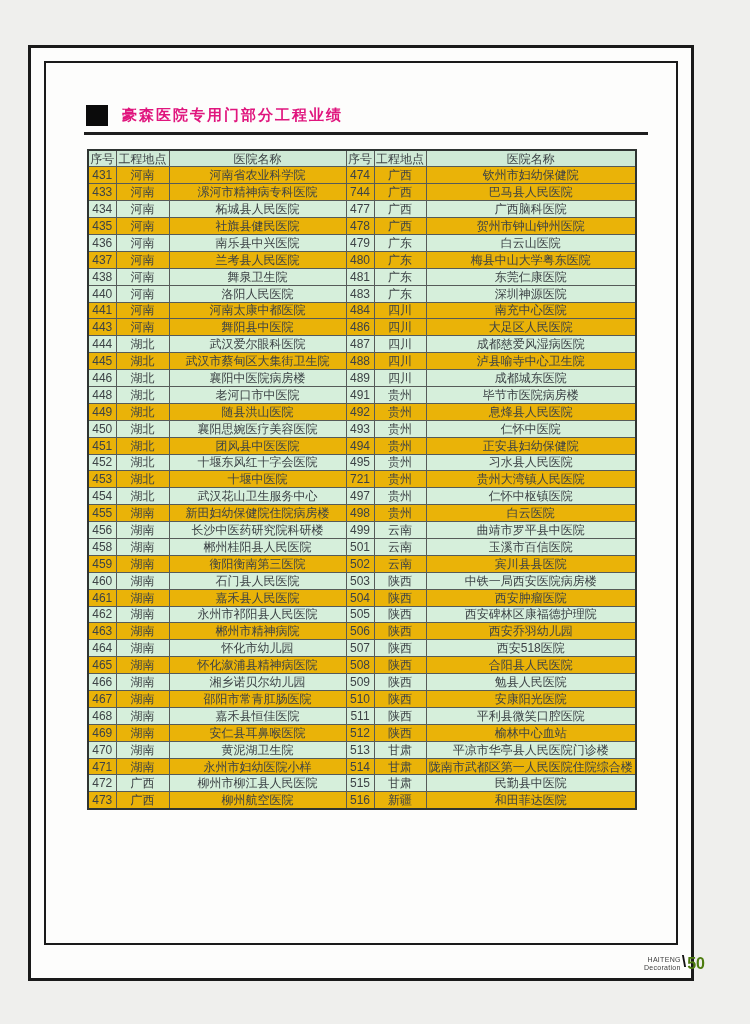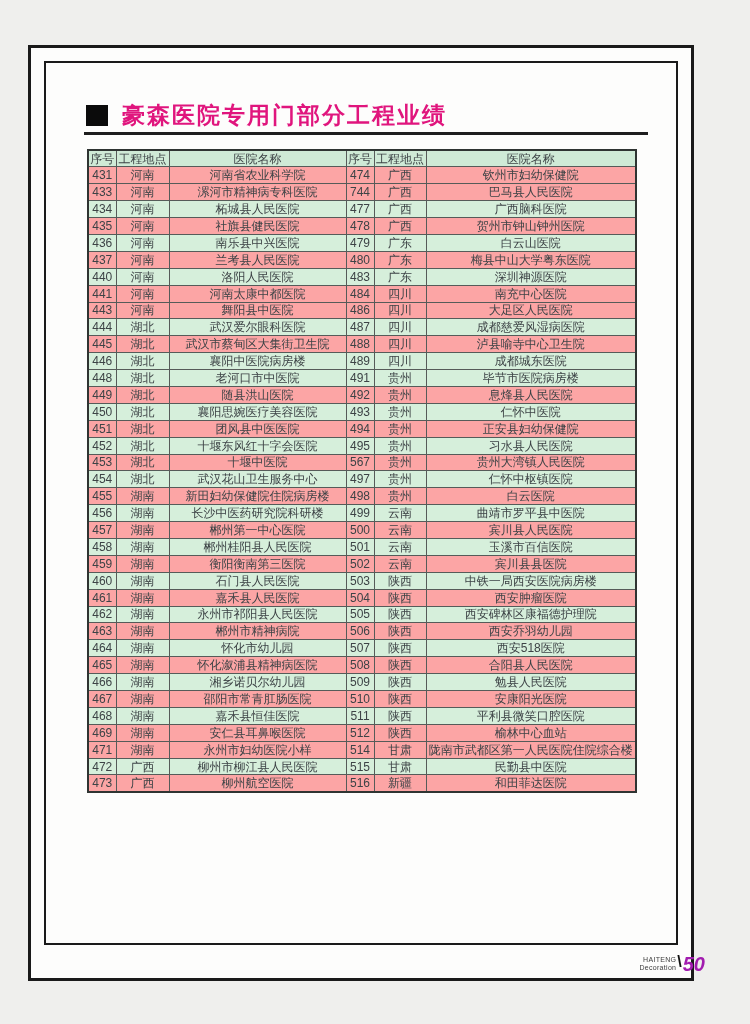--- a/index.html
+++ b/index.html
@@ -27,32 +27,32 @@
     border:2px solid var(--frame);background:transparent;
   }
   .title-block{
     position:absolute;left:86px;top:101px;height:28px;
     display:flex;align-items:center;gap:14px;
   }
   .bullet{
     width:22px;height:21px;background:#0b0b0b;display:inline-block;flex:0 0 auto;
   }
   .title{
-    margin:0;font-size:23px;line-height:26px;font-weight:bold;
+    margin:0;font-size:15px;line-height:26px;font-weight:bold;
     color:var(--accent);letter-spacing:2px;white-space:nowrap;
   }
   .title-rule{
     position:absolute;left:84px;top:132px;width:564px;height:3px;background:#1e1e1e;
   }
   table.projects{
     position:absolute;left:87px;top:149px;width:548px;
     border-collapse:collapse;table-layout:fixed;
     font-size:12px;color:var(--ink);
     border:2px solid #2f3432;
-    background:#fca5a5;
+    background:#eab308;
   }
   table.projects th, table.projects td{
     border:1px solid var(--cell-border);
     height:16.9px;padding:0 1px;
     text-align:center;vertical-align:middle;
     white-space:nowrap;overflow:hidden;
     font-weight:normal;line-height:1;
   }
   table.projects thead th{
     background:var(--header-bg);
@@ -66,21 +66,21 @@
     color:#2a2a2a;
   }
   .brand{
     display:flex;flex-direction:column;align-items:flex-end;
     font-size:7px;line-height:1.15;color:#3c3c3c;letter-spacing:0.3px;
   }
   .slash{
     font-size:16px;font-weight:bold;color:#111;transform:translateY(-2px);
   }
   .pagenum{
-    font-size:20px;font-weight:bold;font-style:italic;color:#a21caf;line-height:1;
+    font-size:16px;font-weight:bold;color:#4d7c0f;line-height:1;
   }
 </style>
 </head>
 <body>
 
 <div class="outer-frame"></div>
 <div class="inner-frame"></div>
 
 <div class="title-block">
   <span class="bullet"></span>
@@ -150,20 +150,28 @@
       </tr>
       <tr>
         <td>437</td>
         <td>河南</td>
         <td>兰考县人民医院</td>
         <td>480</td>
         <td>广东</td>
         <td>梅县中山大学粤东医院</td>
       </tr>
       <tr class="alt">
+        <td>438</td>
+        <td>河南</td>
+        <td>舞泉卫生院</td>
+        <td>481</td>
+        <td>广东</td>
+        <td>东莞仁康医院</td>
+      </tr>
+      <tr class="alt">
         <td>440</td>
         <td>河南</td>
         <td>洛阳人民医院</td>
         <td>483</td>
         <td>广东</td>
         <td>深圳神源医院</td>
       </tr>
       <tr>
         <td>441</td>
         <td>河南</td>
@@ -241,21 +249,21 @@
         <td>湖北</td>
         <td>十堰东风红十字会医院</td>
         <td>495</td>
         <td>贵州</td>
         <td>习水县人民医院</td>
       </tr>
       <tr>
         <td>453</td>
         <td>湖北</td>
         <td>十堰中医院</td>
-        <td>567</td>
+        <td>721</td>
         <td>贵州</td>
         <td>贵州大湾镇人民医院</td>
       </tr>
       <tr class="alt">
         <td>454</td>
         <td>湖北</td>
         <td>武汉花山卫生服务中心</td>
         <td>497</td>
         <td>贵州</td>
         <td>仁怀中枢镇医院</td>
@@ -269,28 +277,20 @@
         <td>白云医院</td>
       </tr>
       <tr class="alt">
         <td>456</td>
         <td>湖南</td>
         <td>长沙中医药研究院科研楼</td>
         <td>499</td>
         <td>云南</td>
         <td>曲靖市罗平县中医院</td>
       </tr>
-      <tr>
-        <td>457</td>
-        <td>湖南</td>
-        <td>郴州第一中心医院</td>
-        <td>500</td>
-        <td>云南</td>
-        <td>宾川县人民医院</td>
-      </tr>
       <tr class="alt">
         <td>458</td>
         <td>湖南</td>
         <td>郴州桂阳县人民医院</td>
         <td>501</td>
         <td>云南</td>
         <td>玉溪市百信医院</td>
       </tr>
       <tr>
         <td>459</td>
@@ -372,20 +372,28 @@
         <td>陕西</td>
         <td>平利县微笑口腔医院</td>
       </tr>
       <tr>
         <td>469</td>
         <td>湖南</td>
         <td>安仁县耳鼻喉医院</td>
         <td>512</td>
         <td>陕西</td>
         <td>榆林中心血站</td>
+      </tr>
+      <tr class="alt">
+        <td>470</td>
+        <td>湖南</td>
+        <td>黄泥湖卫生院</td>
+        <td>513</td>
+        <td>甘肃</td>
+        <td>平凉市华亭县人民医院门诊楼</td>
       </tr>
       <tr>
         <td>471</td>
         <td>湖南</td>
         <td>永州市妇幼医院小样</td>
         <td>514</td>
         <td>甘肃</td>
         <td>陇南市武都区第一人民医院住院综合楼</td>
       </tr>
       <tr class="alt">

